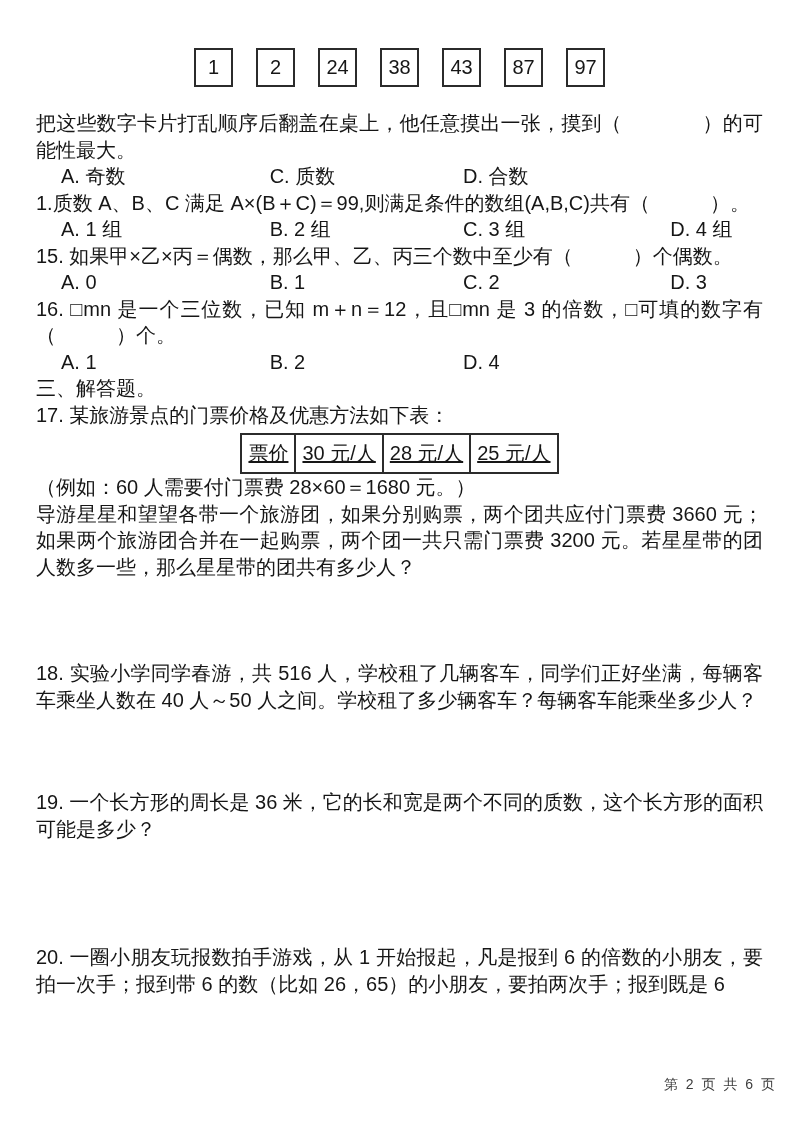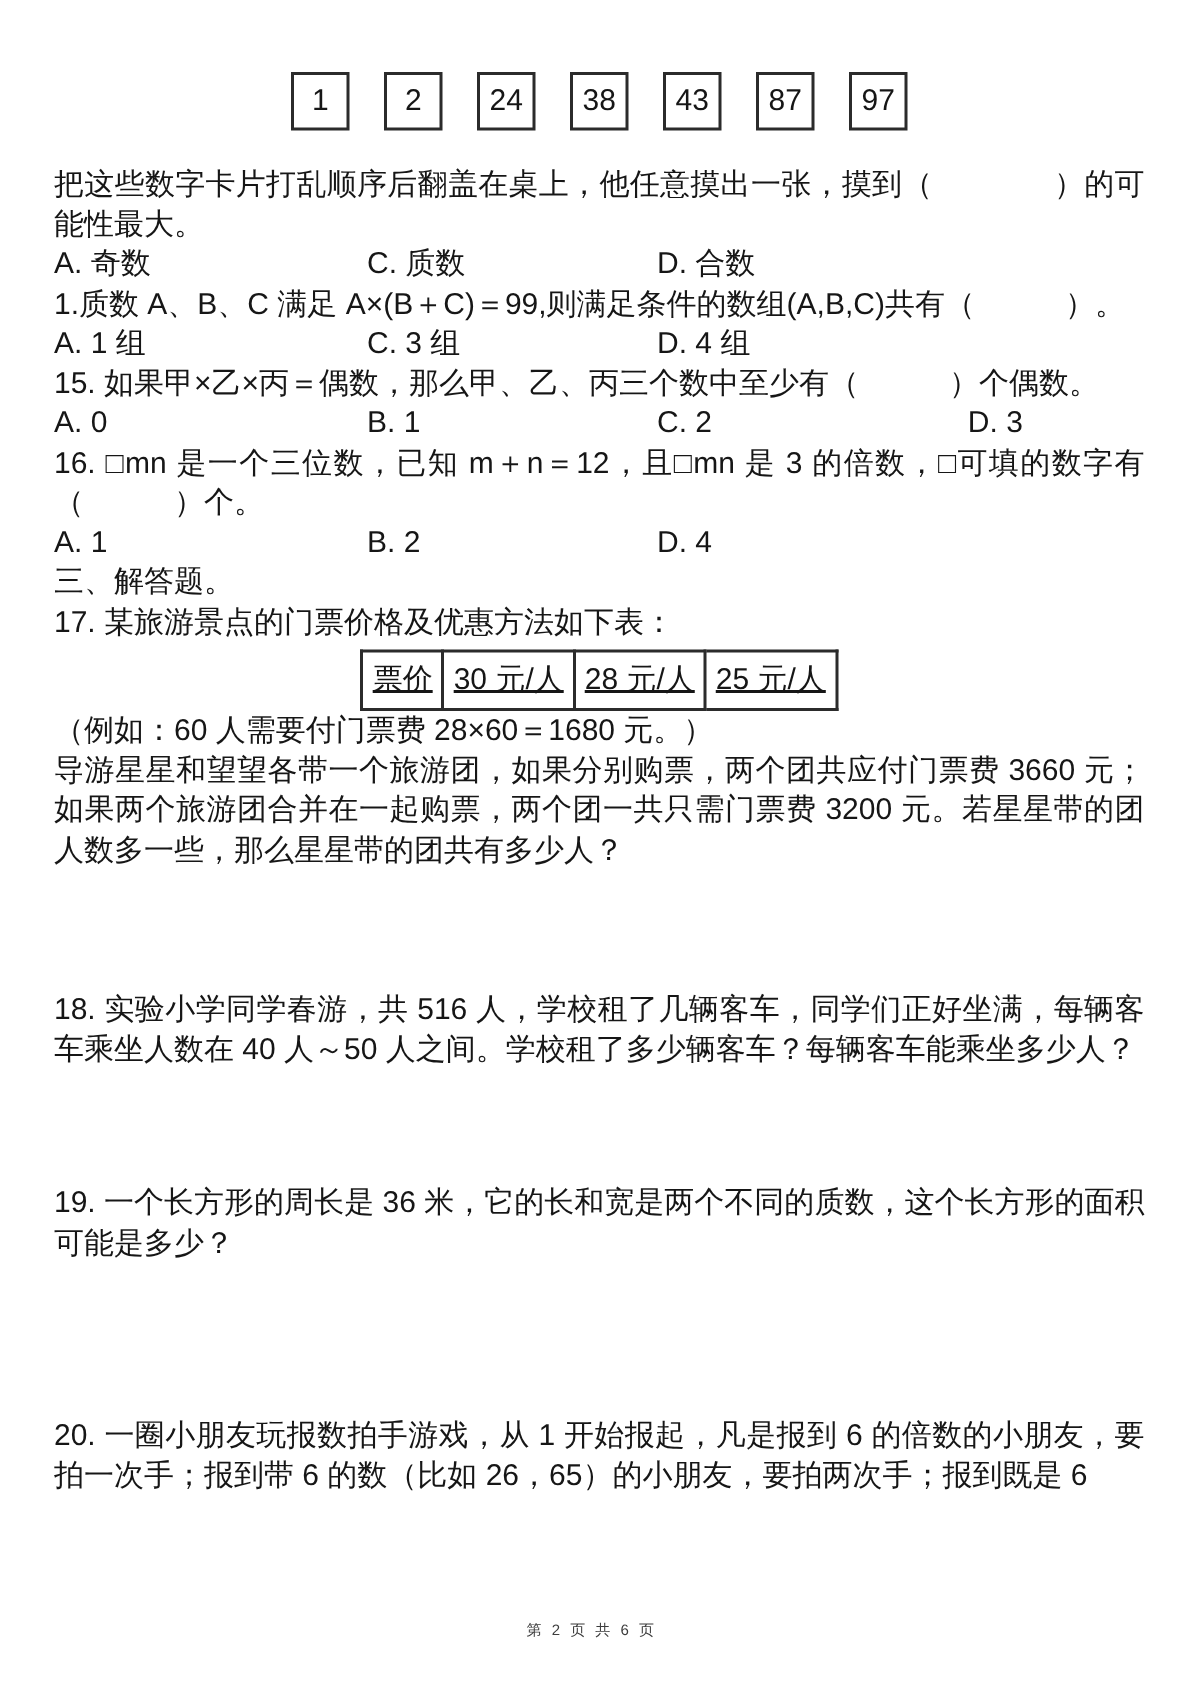--- a/index.html
+++ b/index.html
@@ -33,21 +33,21 @@
     line-height:26.5px;
     text-align:justify;
   }
   .stem.first{margin-top:23px;}
   .options{
     display:grid;
     grid-template-columns:28.7% 26.6% 28.5% auto;
     font-size:20px;
     line-height:26.5px;
   }
-  .option{white-space:nowrap;}
+  .option{white-space:nowrap;margin-left:25px;}
   .section-heading{
     margin:0;
     font-size:20px;
     line-height:26.5px;
   }
   table.price-table{
     border-collapse:collapse;
     margin:5px auto 0 auto;
     text-align:center;
   }
@@ -63,24 +63,24 @@
   .col-b{width:87px;}
   .col-c{width:96px;}
   tr.row-head td{height:54px;}
   tr.row-price td{height:33px;text-decoration:underline;}
   .example{margin-top:7px;}
   .spacer-a{height:80px;}
   .spacer-b{height:76px;}
   .spacer-c{height:102px;}
   .footer{
     position:absolute;
-    left:0;right:4px;
+    left:0;right:16px;
     bottom:28px;
-    text-align:center;
-    font-size:10px;
+    text-align:right;
+    font-size:14px;
     color:#3c3c3c;
     letter-spacing:2px;
   }
 </style>
 </head>
 <body>
 
 <div class="page">
 
   <div class="cards-row">
@@ -96,20 +96,21 @@
   <p class="stem first">把这些数字卡片打乱顺序后翻盖在桌上，他任意摸出一张，摸到（　　　　）的可能性最大。</p>
   <div class="options">
     <span class="option">A. 奇数</span>
     <span class="option">C. 质数</span>
     <span class="option">D. 合数</span>
   </div>
 
   <p class="stem">1.质数 A、B、C 满足 A×(B＋C)＝99,则满足条件的数组(A,B,C)共有（　　　）。</p>
   <div class="options">
     <span class="option">A. 1 组</span>
+    <span class="option">B. 2 组</span>
     <span class="option">C. 3 组</span>
     <span class="option">D. 4 组</span>
   </div>
 
   <p class="stem">15. 如果甲×乙×丙＝偶数，那么甲、乙、丙三个数中至少有（　　　）个偶数。</p>
   <div class="options">
     <span class="option">A. 0</span>
     <span class="option">B. 1</span>
     <span class="option">C. 2</span>
     <span class="option">D. 3</span>

